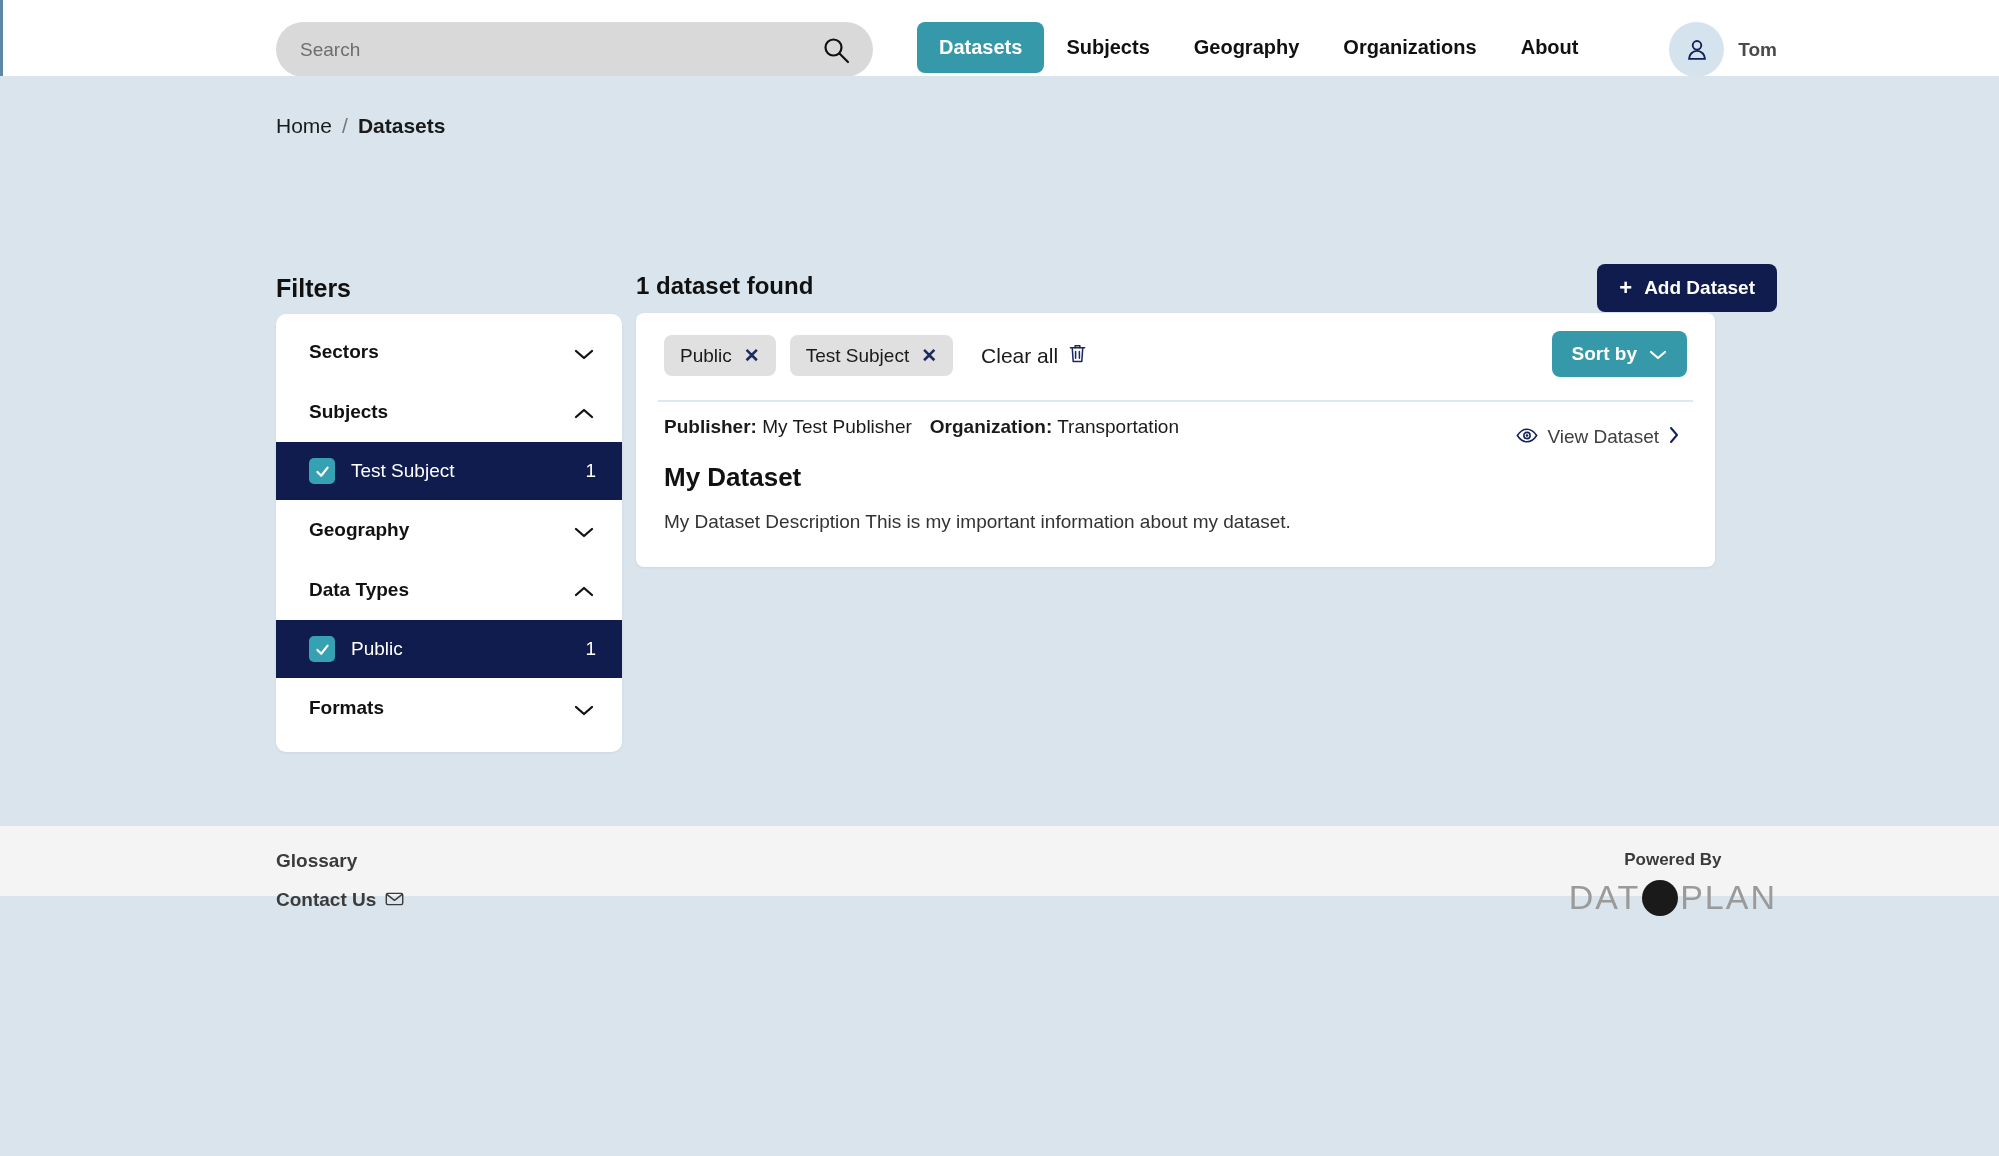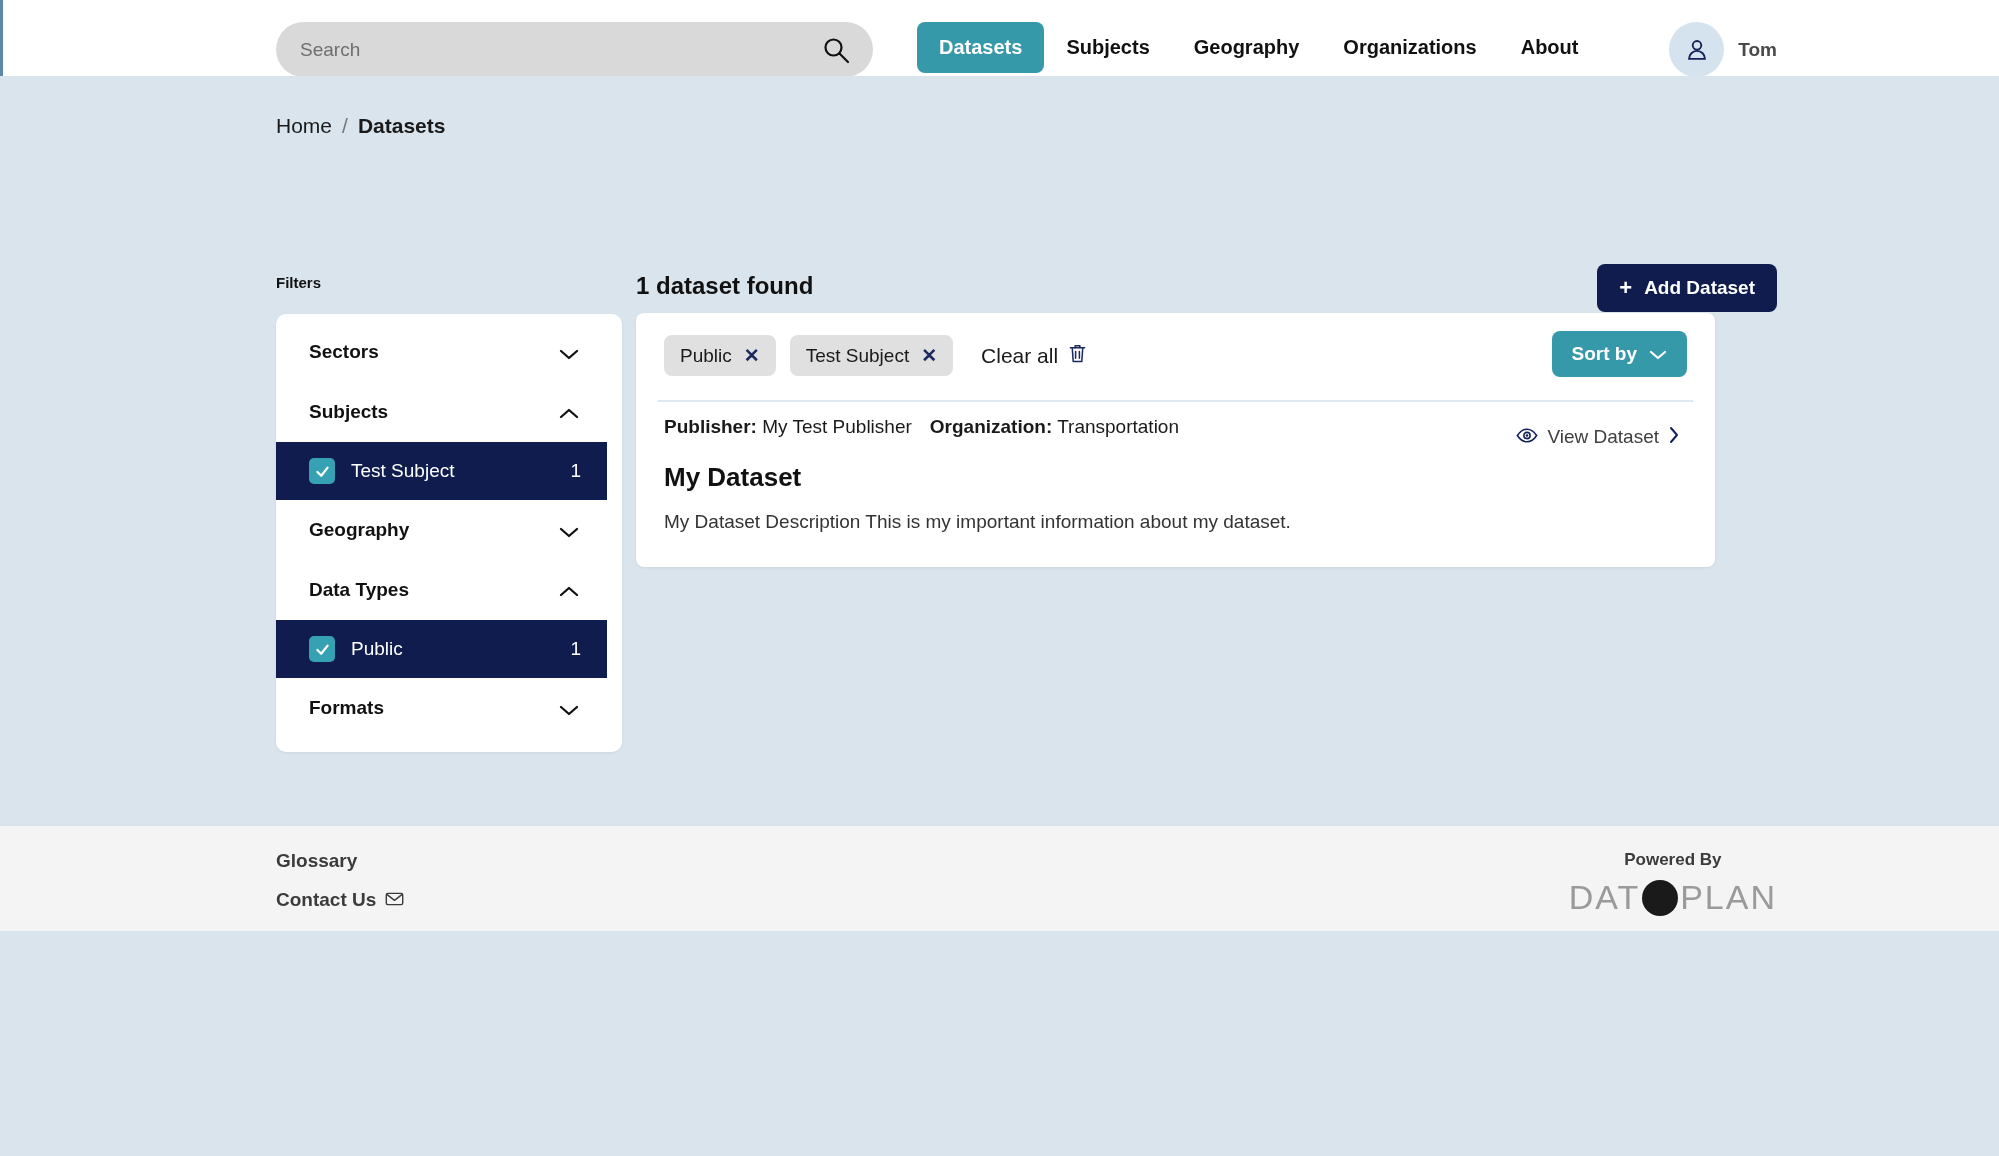--- a/index.html
+++ b/index.html
@@ -106,31 +106,31 @@
     color: #1a1a1a;
   }
   .crumb { cursor: pointer; }
   .crumb.current { font-weight: bold; cursor: default; }
   .crumb-sep { color: #777; }
 
   
   .filters-title {
     position: absolute;
     left: 276px; top: 198px;
-    font-size: 15px;
+    font-size: 25px;
     font-weight: bold;
     color: #111;
   }
   .filter-card {
     position: absolute;
     left: 276px; top: 238px;
     width: 346px;
     background: #ffffff;
     border-radius: 10px;
-    padding: 8px 15px 14px 0;
+    padding: 8px 0 14px 0;
     box-shadow: 0 1px 3px rgba(0,0,0,0.06);
   }
   .filter-group-head {
     display: flex;
     align-items: center;
     justify-content: space-between;
     padding: 19px 28px 19px 33px;
     cursor: pointer;
   }
   .filter-group-label {
@@ -277,21 +277,21 @@
   }
   .ds-desc {
     margin-top: 18px;
     font-size: 19px;
     color: #333;
   }
 
   
   .footer {
     position: relative;
-    height: 105px;
+    height: 70px;
     background: #f4f4f4;
   }
   .footer-link {
     position: absolute;
     left: 276px;
     font-size: 19px;
     font-weight: bold;
     color: #3b3b3b;
     display: flex;
     align-items: center;

